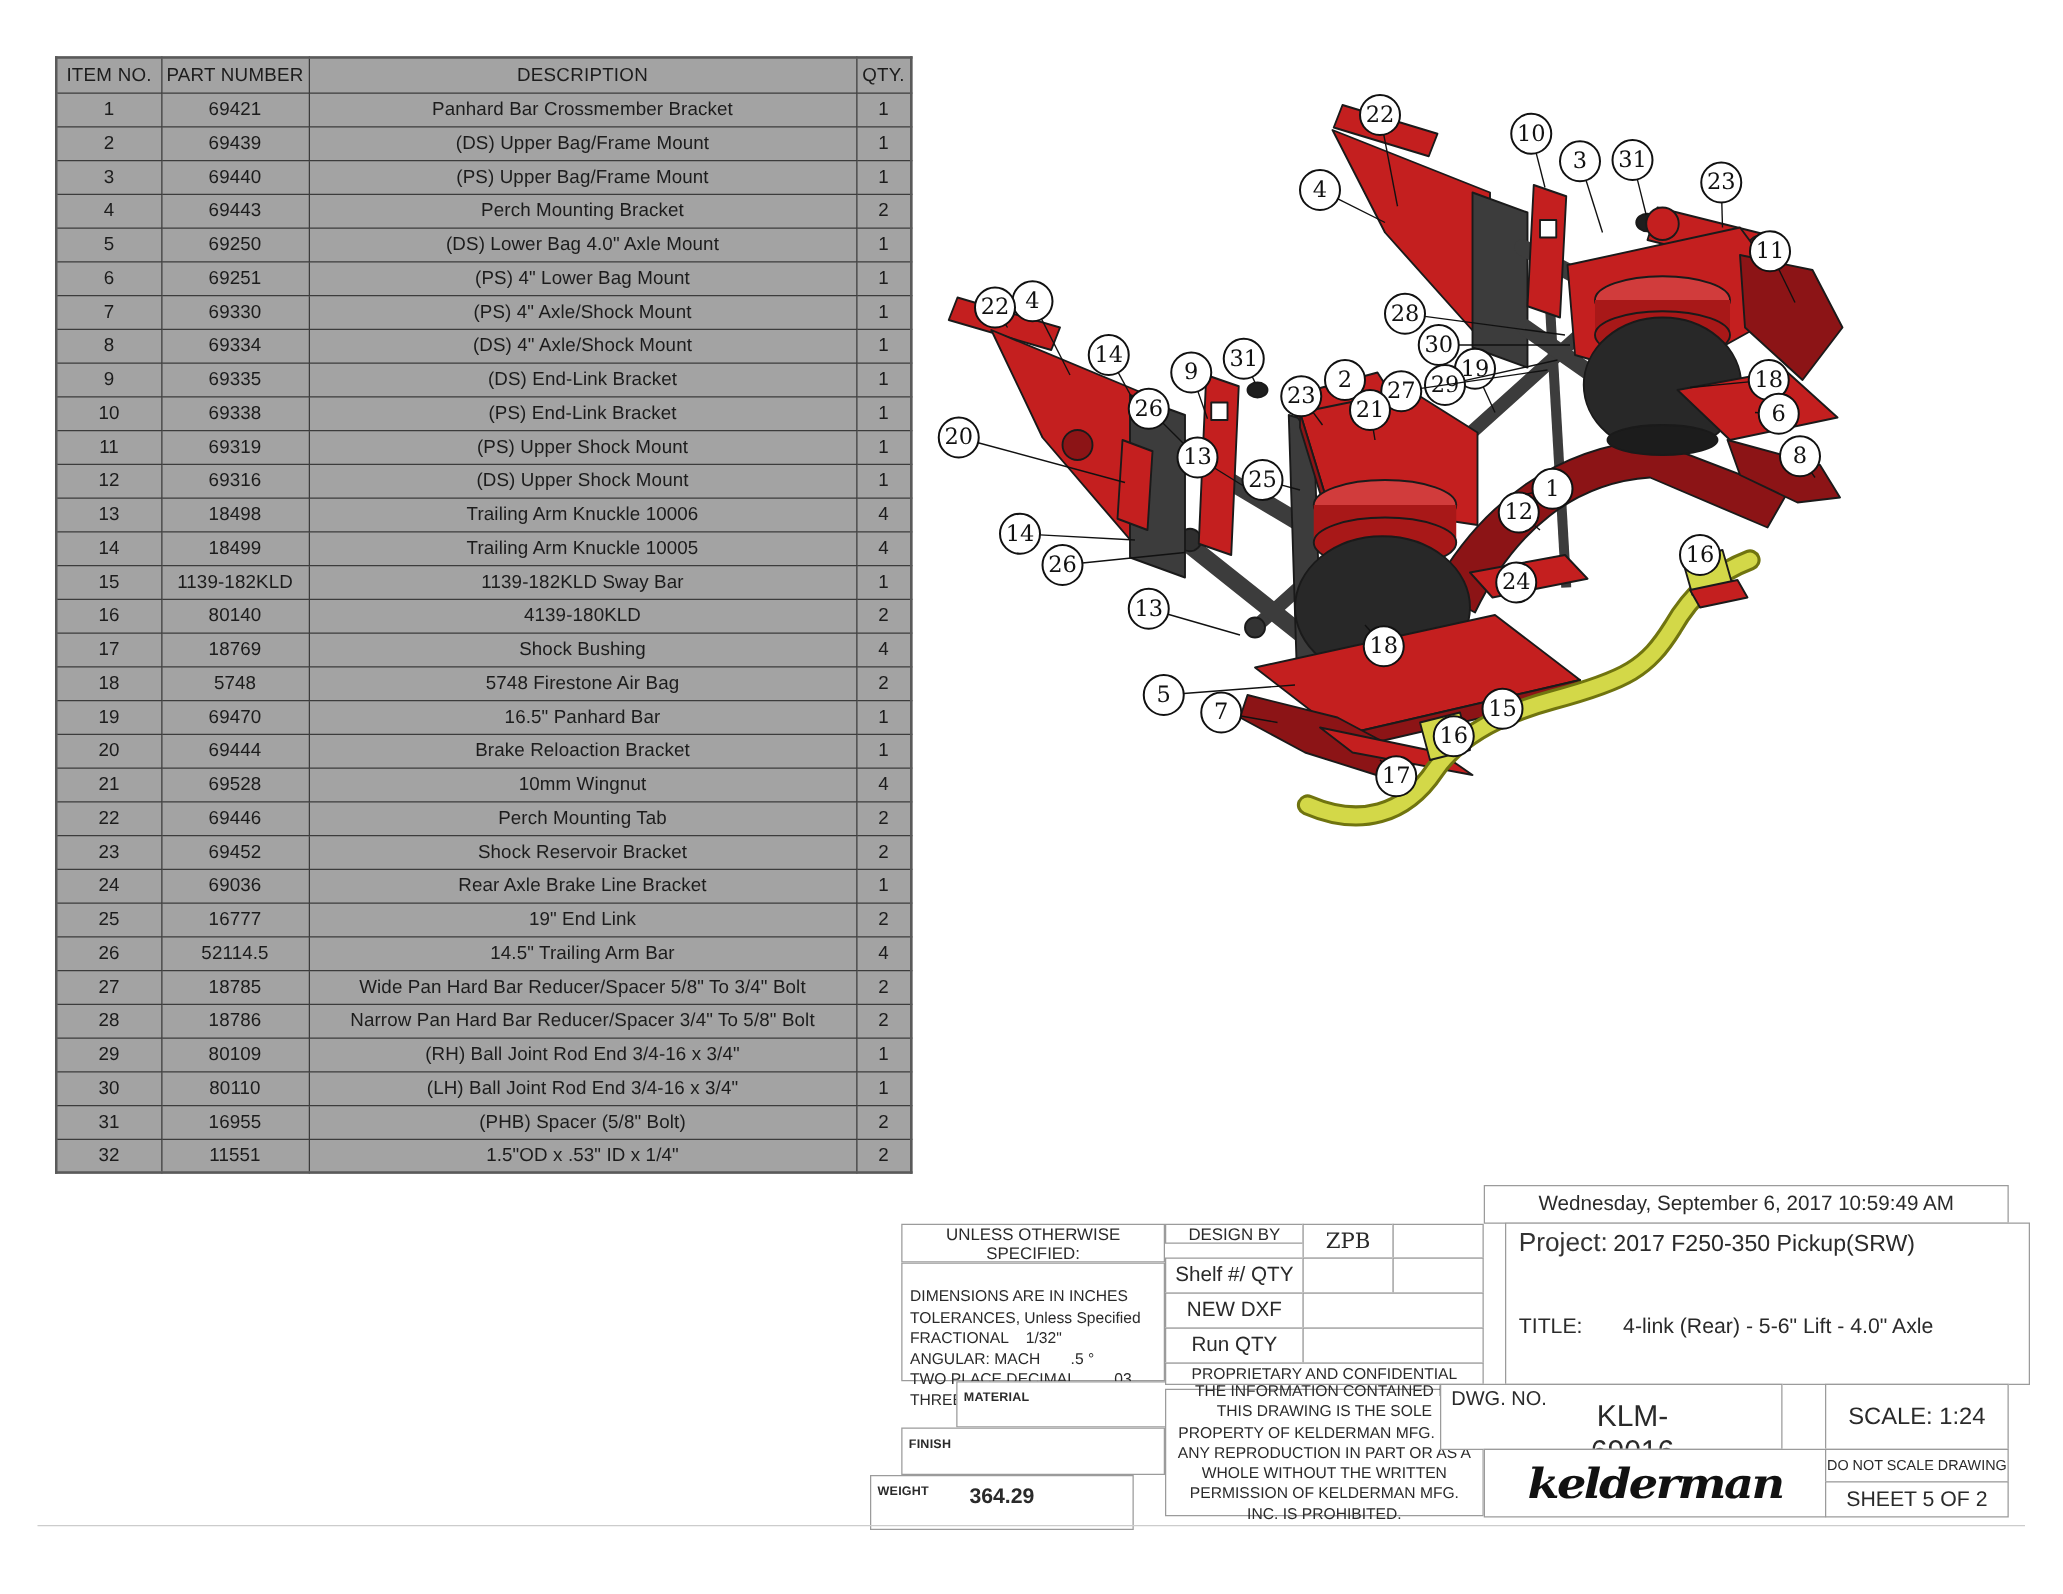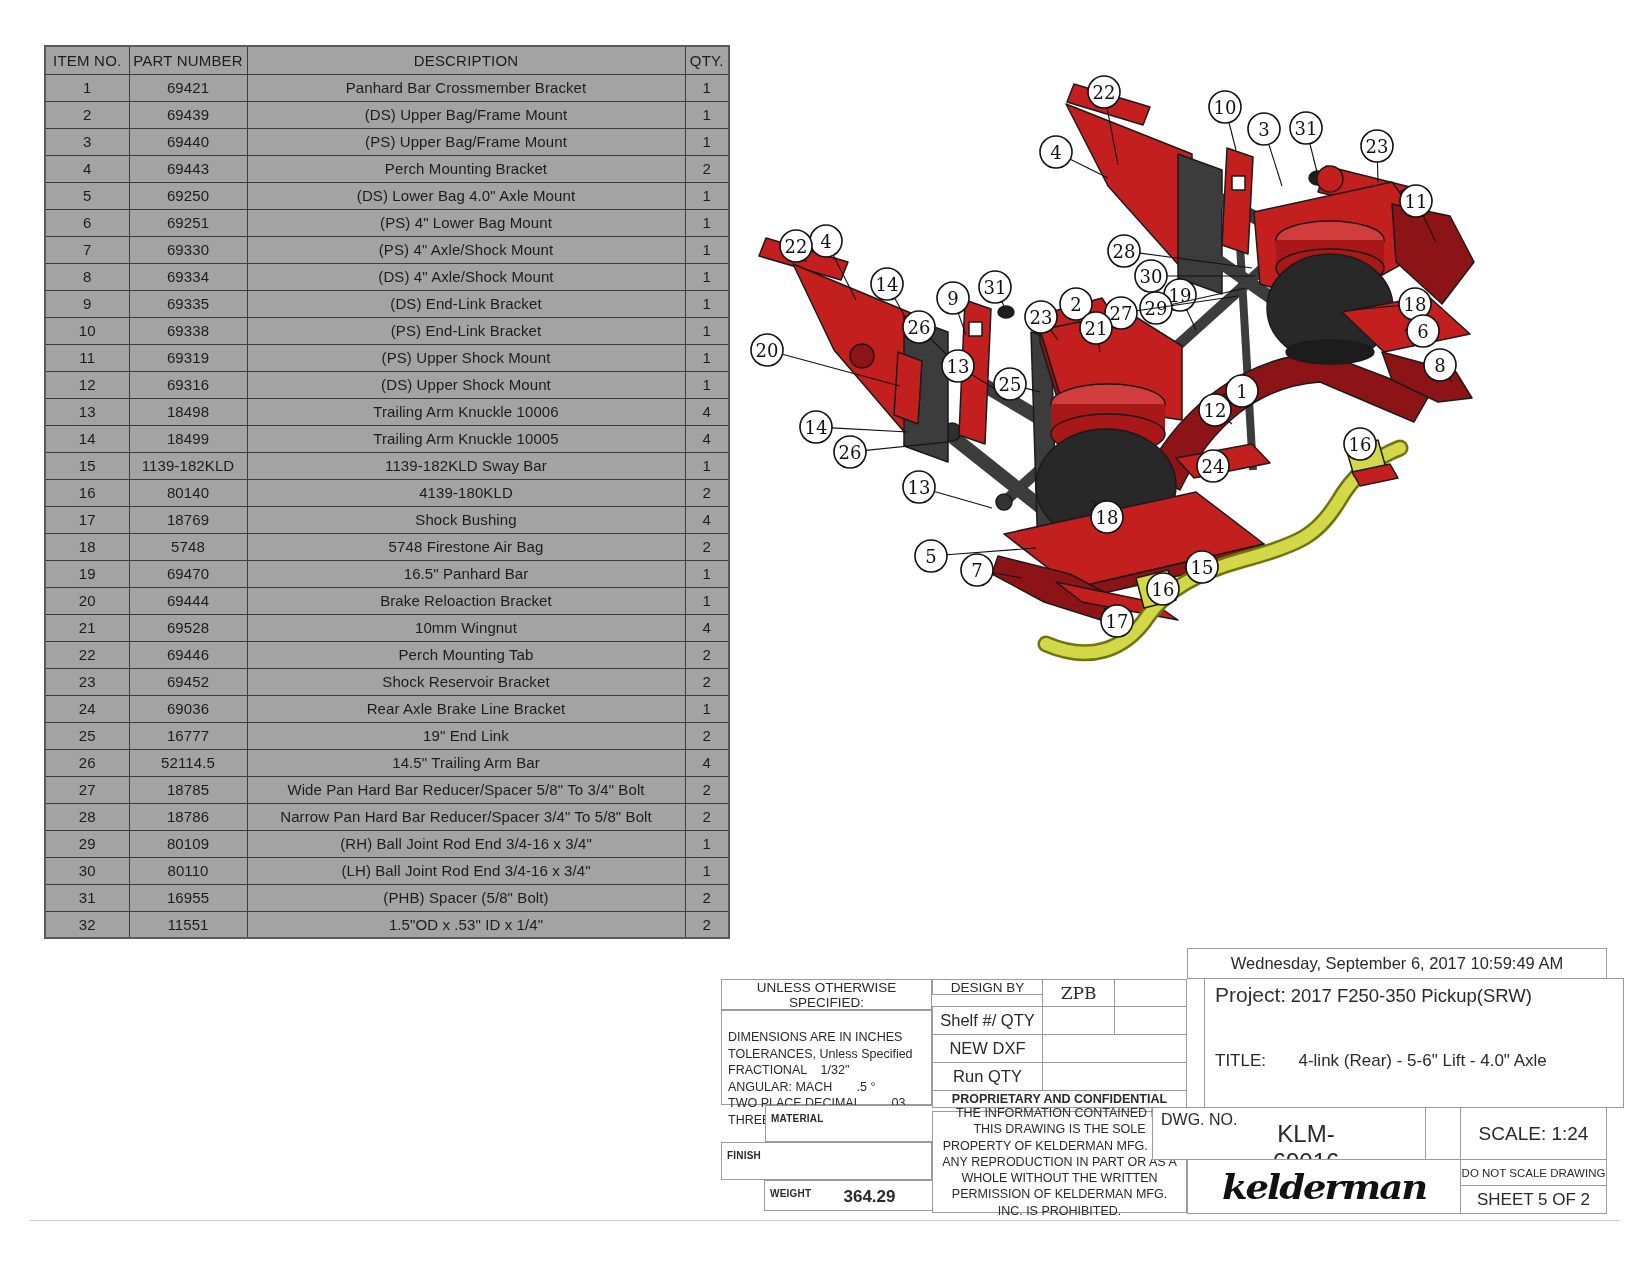--- a/index.html
+++ b/index.html
@@ -19,34 +19,34 @@
   .tb{position:absolute;border:1px solid #9b9b9b;box-sizing:border-box;background:#fff;color:#2a2a2a;}
   .tb-small{font-size:12.5px;line-height:1.32;}
   .lbl-micro{font-size:10px;font-weight:bold;letter-spacing:.2px;}
   .center{display:flex;align-items:center;justify-content:center;text-align:center;}
   .pre{white-space:pre-wrap;}
 
   .unless-box{left:721px;top:979px;width:211px;height:31px;font-size:13.5px;}
   .tol-box{left:721px;top:1010px;width:211px;height:95px;padding:18px 6px;}
   .material-box{left:721px;top:1105px;width:211px;height:37px;padding:2px 5px;margin-left:44px;}
   .finish-box{left:721px;top:1142px;width:211px;height:38px;padding:2px 5px;}
-  .weight-box{left:764px;top:1180px;width:211px;height:31px;padding:2px 5px;}
+  .weight-box{left:696px;top:1180px;width:211px;height:44px;padding:2px 5px;}
   .weight-val{position:absolute;left:0;top:6px;width:100%;text-align:center;font-size:17px;font-weight:bold;}
 
   .design-lbl{left:932px;top:979px;width:111px;height:16px;font-size:13.5px;}
   .design-val{left:1042px;top:979px;width:73px;height:28px;font-family:"DejaVu Serif",serif;font-size:17px;}
   .design-empty{left:1114px;top:979px;width:73px;height:28px;}
   .shelf-lbl{left:932px;top:1006px;width:111px;height:29px;font-size:16.5px;}
   .shelf-e1{left:1042px;top:1006px;width:73px;height:29px;}
   .shelf-e2{left:1114px;top:1006px;width:73px;height:29px;}
   .newdxf-lbl{left:932px;top:1034px;width:111px;height:29px;font-size:16.5px;}
   .newdxf-e{left:1042px;top:1034px;width:145px;height:29px;}
   .runqty-lbl{left:932px;top:1062px;width:111px;height:29px;font-size:16.5px;}
   .runqty-e{left:1042px;top:1062px;width:145px;height:29px;}
-  .prop-title{left:932px;top:1090px;width:255px;height:18px;font-size:12.5px;font-weight:bold;}
+  .prop-title{left:932px;top:1090px;width:255px;height:18px;font-size:12.5px;font-weight:normal;}
   .prop-text{left:932px;top:1111px;width:255px;height:102px;font-size:12.5px;line-height:1.3;padding:4px 8px;}
 
   .date-box{left:1187px;top:948px;width:420px;height:31px;font-size:16.5px;}
   .projtitle-box{left:1204px;top:978px;width:420px;height:130px;}
   .proj-line{position:absolute;left:10px;top:4px;}
   .proj-lbl{font-size:21px;color:#333;}
   .proj-val{font-size:18.5px;}
   .title-line{position:absolute;left:10px;top:72px;}
   .title-lbl{font-size:17px;}
   .title-val{font-size:17px;margin-left:28px;}

